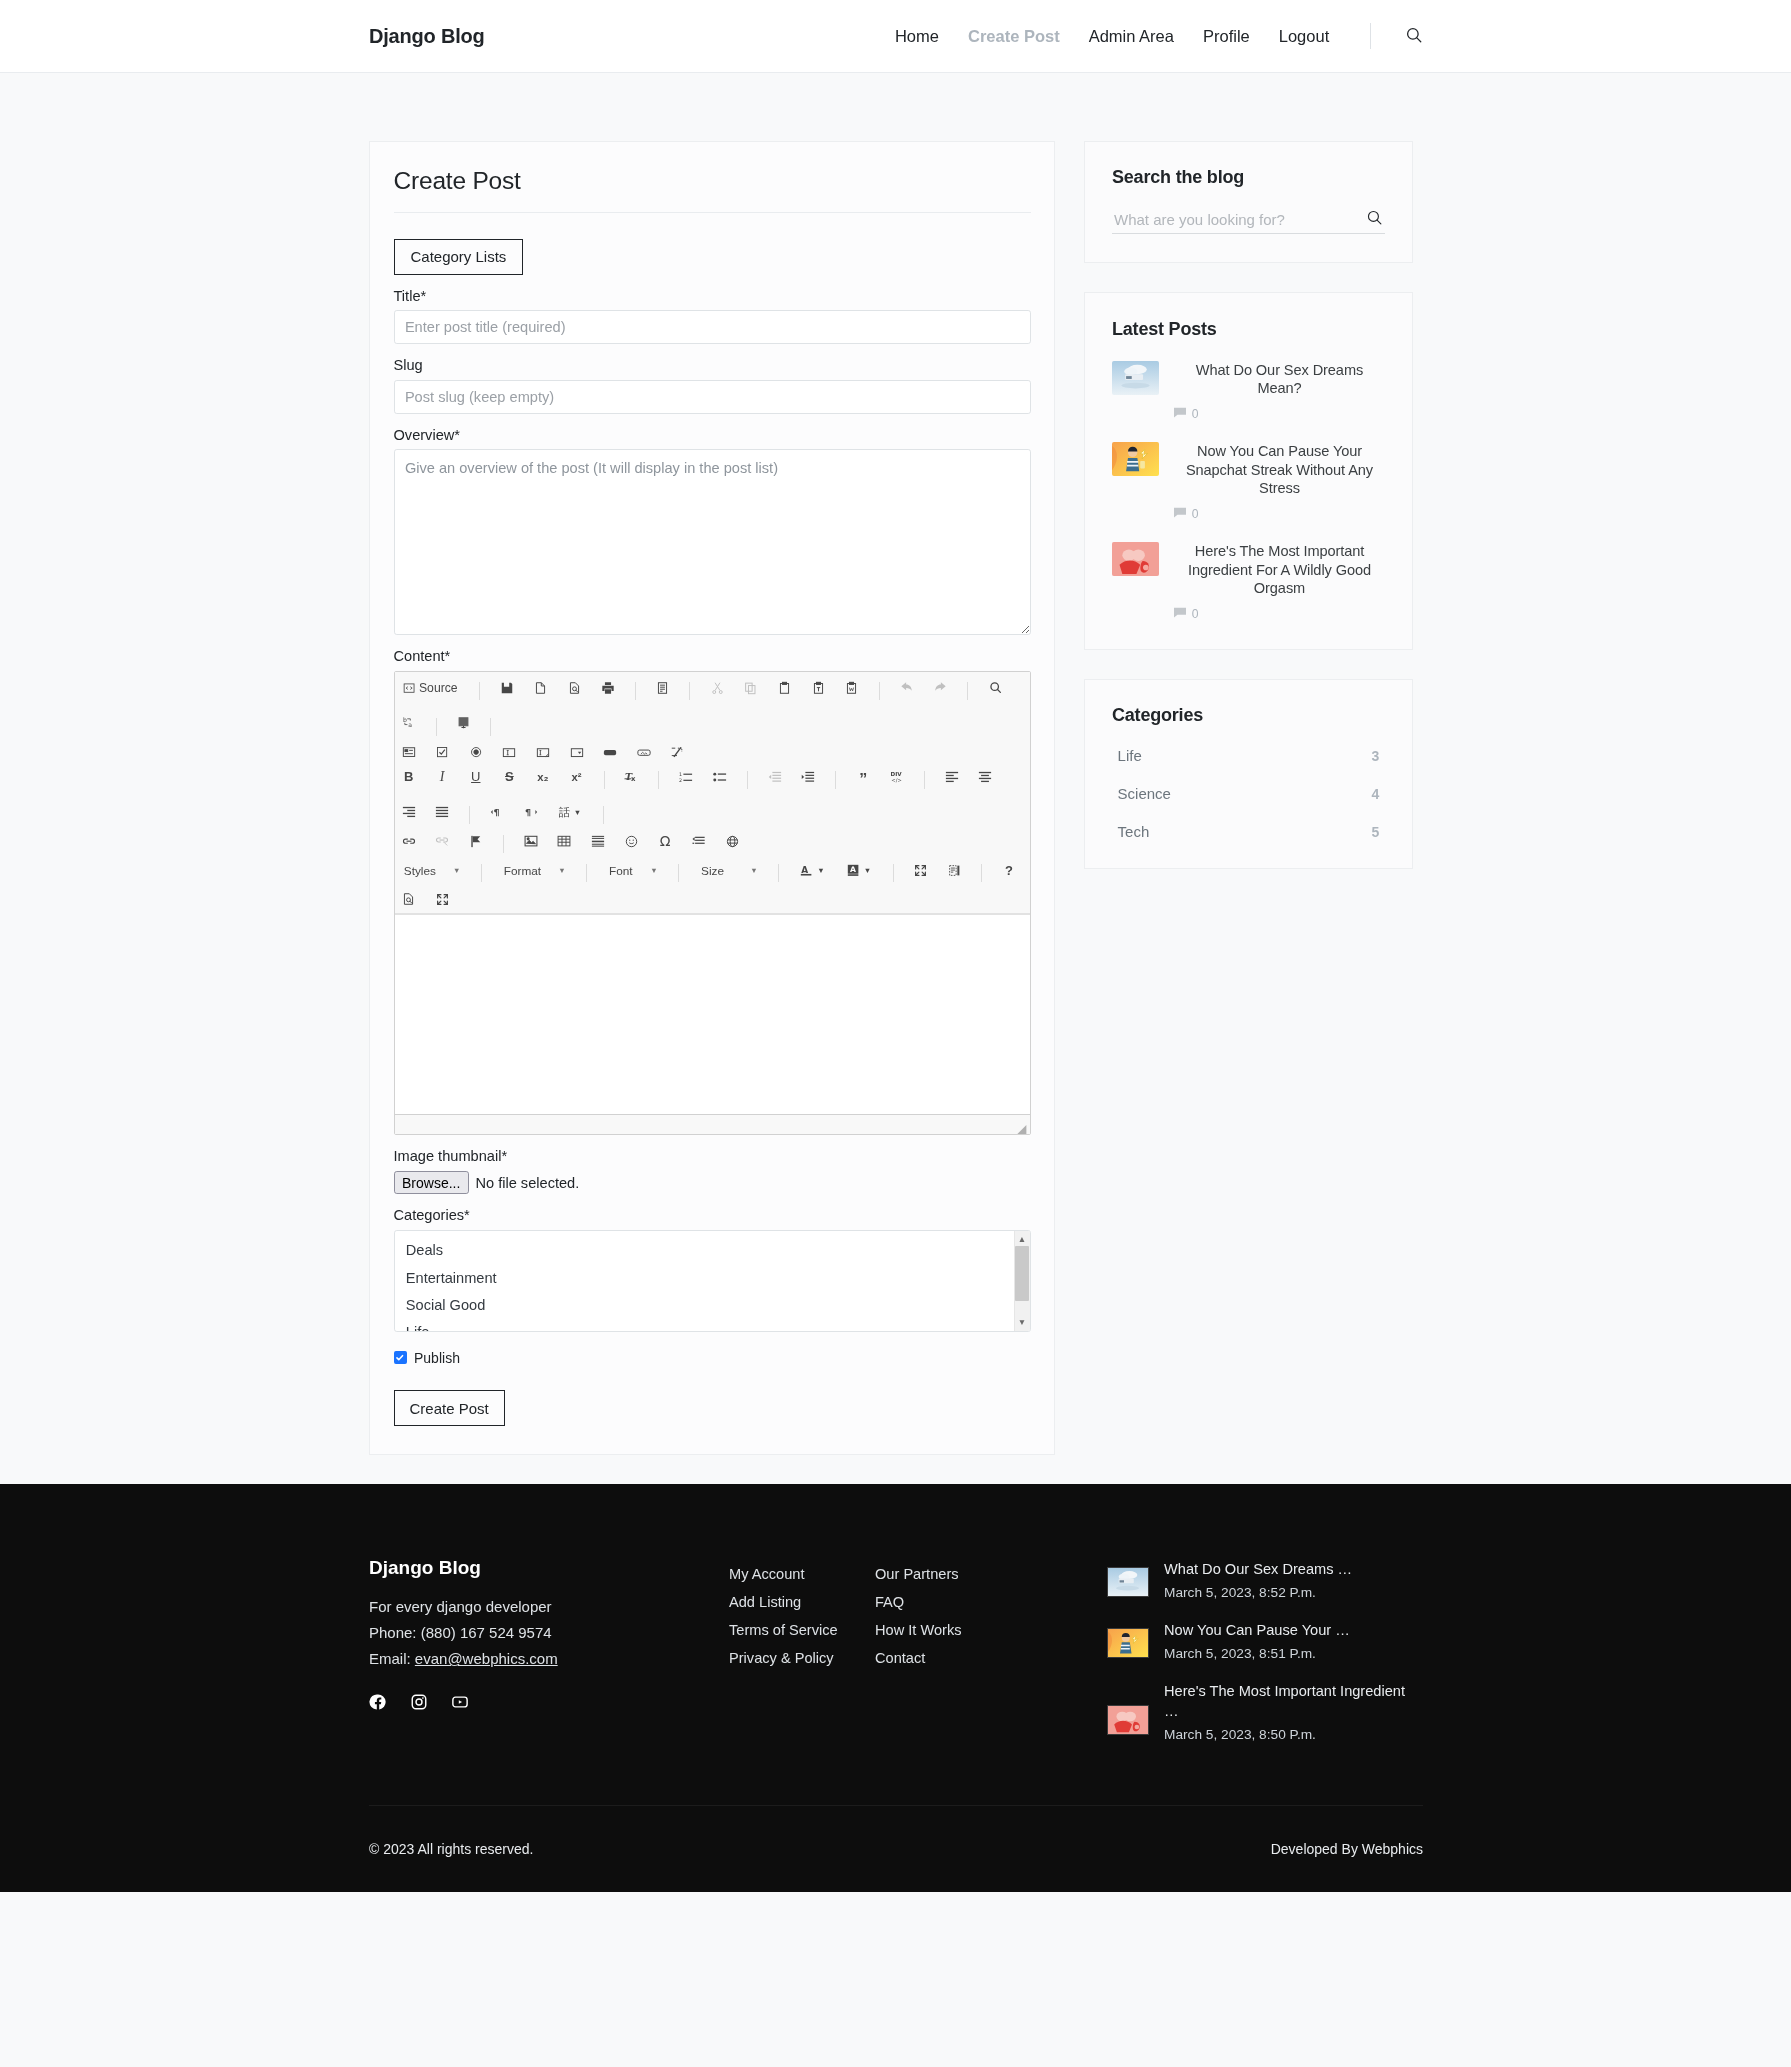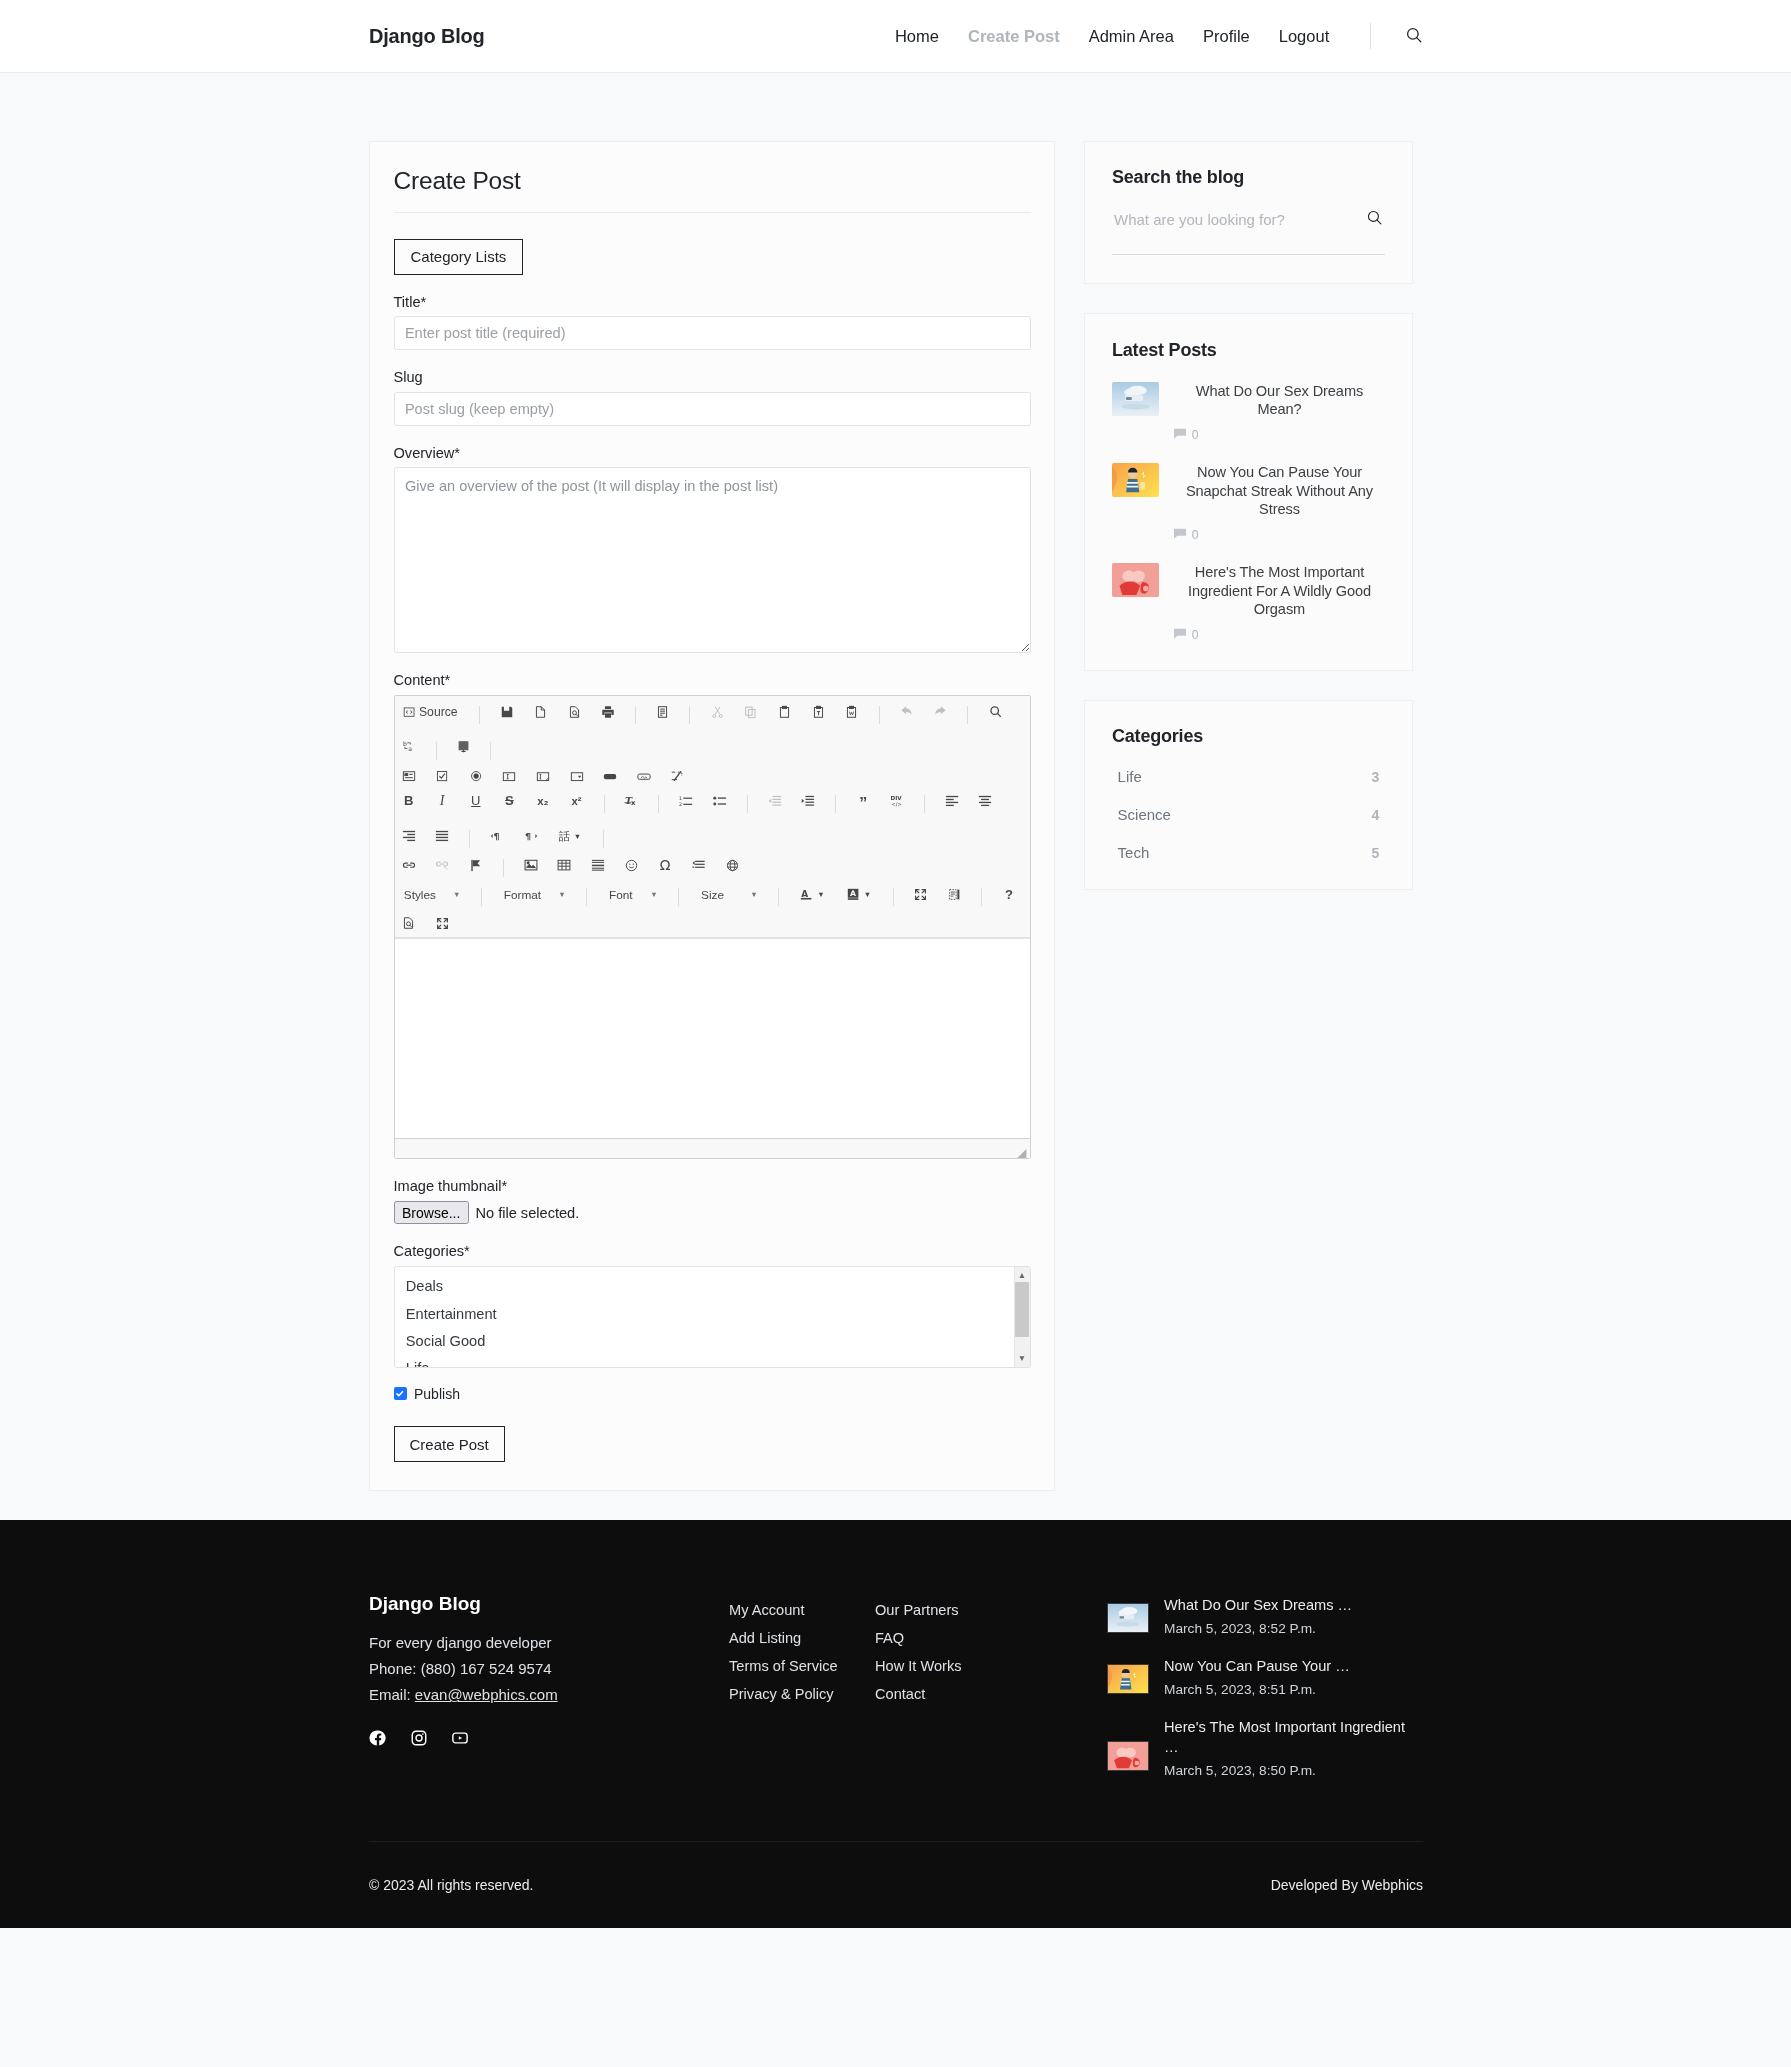--- a/index.html
+++ b/index.html
@@ -59,21 +59,21 @@
     display:inline-block;
     border:0.9px solid #212529;
     background:transparent;
     color:#212529;
     font-size:15px;
     padding:8.5px 16px;
     font-family:"Liberation Sans", sans-serif;
     cursor:pointer;
     margin:12.2px 0 0 0;
   }
-  .field { margin-top:19px; }
+  .field { margin-top:13px; }
   .field-label {
     display:block;
     font-size:14.6px;
     color:#212529;
     margin-bottom:6.6px;
   }
   .input-text {
     width:100%;
     height:34px;
     border:0.9px solid #dfe3e6;
@@ -201,21 +201,21 @@
   }
 
   
   .widget {
     background:#fbfbfc;
     border:0.9px solid #eceef0;
     padding:25.4px 27px 28px 27px;
     margin-bottom:29px;
   }
   .widget-title { font-size:18px; font-weight:700; color:#212529; margin:0 0 21px 0; letter-spacing:-0.2px; }
-  .search-wrap { display:flex; align-items:center; border-bottom:0.9px solid #d9dcdf; padding-bottom:25px; }
+  .search-wrap { display:flex; align-items:center; border-bottom:0.9px solid #d9dcdf; padding-bottom:4px; }
   .search-input {
     flex:1; border:none; outline:none; background:transparent;
     font-size:15px; font-family:"Liberation Sans", sans-serif; color:#212529;
   }
   .search-input::placeholder { color:#b2b6bb; }
   .search-ico-btn { background:none; border:none; padding:0 1.9px; cursor:pointer; display:flex; }
 
   .post-item { display:flex; gap:15px; margin-bottom:21px; }
   .post-item:last-child { margin-bottom:0; }
   .post-thumb { width:47px; height:34px; flex:0 0 47px; border-radius:1.9px; overflow:hidden; }

